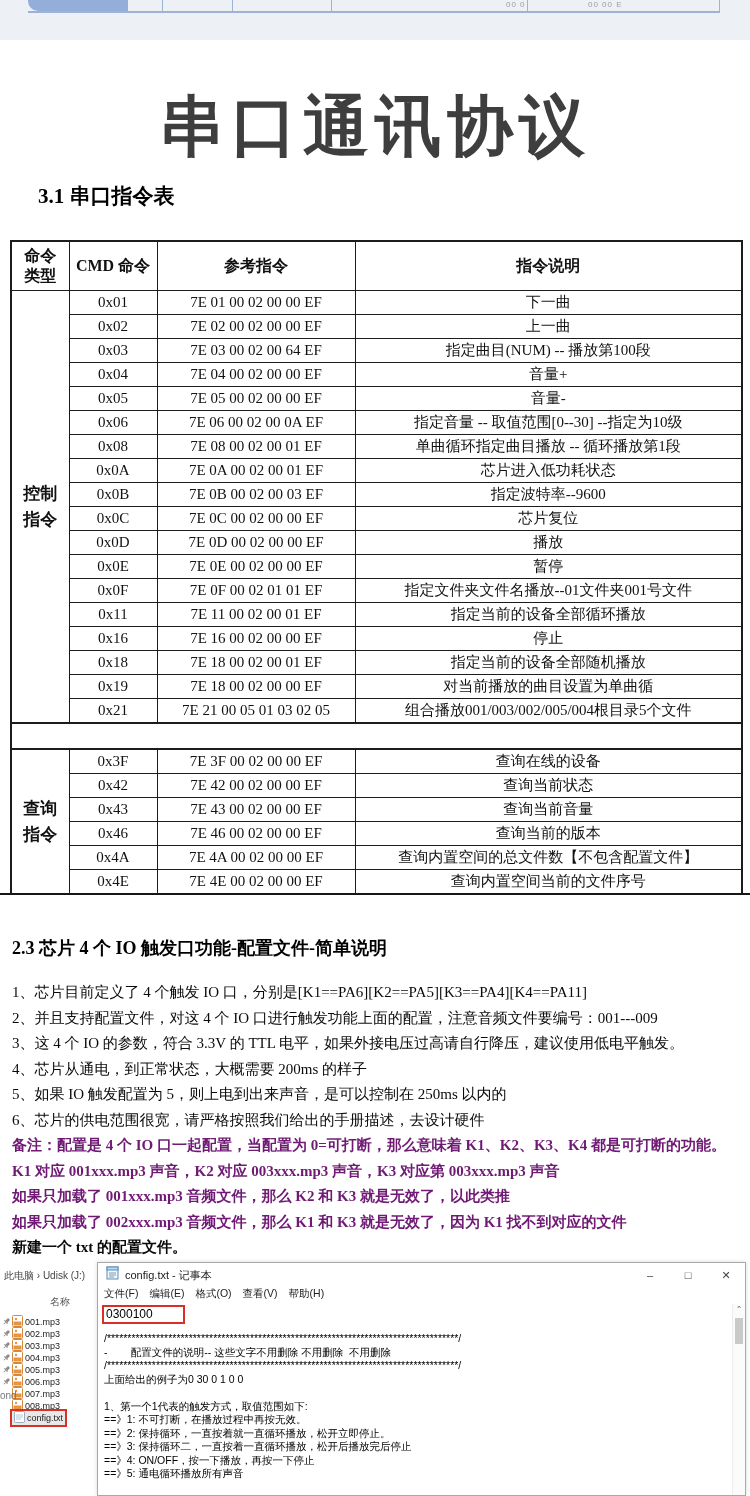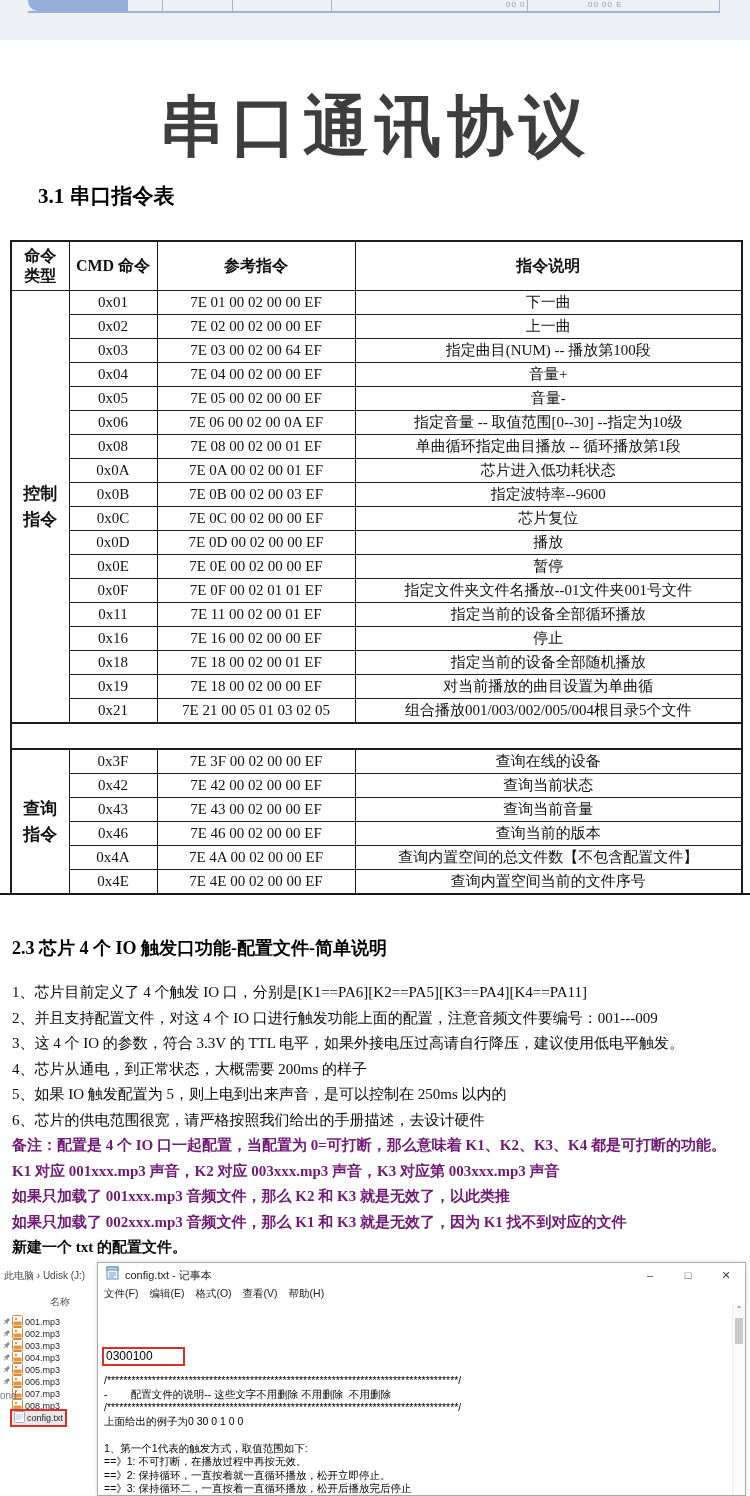--- a/index.html
+++ b/index.html
@@ -58,21 +58,21 @@
            border:1px solid #a9a9a9;box-sizing:border-box;box-shadow:0 0 4px rgba(0,0,0,.15);}
   .titlebar{position:absolute;left:0;top:0;right:0;height:24px;background:#ffffff;
             display:flex;align-items:center;}
   .titlebar .app-icon{margin:0 6px 0 8px;}
   .titlebar .title{font-size:11px;color:#222;}
   .win-controls{margin-left:auto;display:flex;align-items:center;}
   .win-controls span{width:38px;text-align:center;font-size:11px;color:#444;cursor:default;}
   .menubar{position:absolute;left:0;top:24px;right:0;height:17px;display:flex;align-items:flex-start;
            padding-left:6px;background:#fff;}
   .menubar span{font-size:10.5px;color:#222;margin-right:11px;}
-  .np-content{position:absolute;left:0;top:41px;right:12px;bottom:0;padding-left:6px;overflow:hidden;margin-top:42px;}
+  .np-content{position:absolute;left:0;top:41px;right:12px;bottom:0;padding-left:6px;overflow:hidden;}
   .np-box{display:inline-block;border:2px solid #d93025;padding:0 30px 1px 2px;margin:1px 0 8px -2px;
           font-size:12px;color:#000;}
   .np-line{font-size:10.5px;line-height:13.5px;color:#000;white-space:pre;}
   .np-scroll{position:absolute;right:0;top:41px;bottom:0;width:12px;background:#fbfbfb;
              border-left:1px solid #ededed;}
   .np-scroll .arrow{display:block;text-align:center;font-size:8px;color:#666;height:12px;line-height:12px;}
   .np-scroll .thumb{margin:2px 2px;width:8px;height:26px;background:#c9c9c9;}
 </style>
 </head>
 <body>

